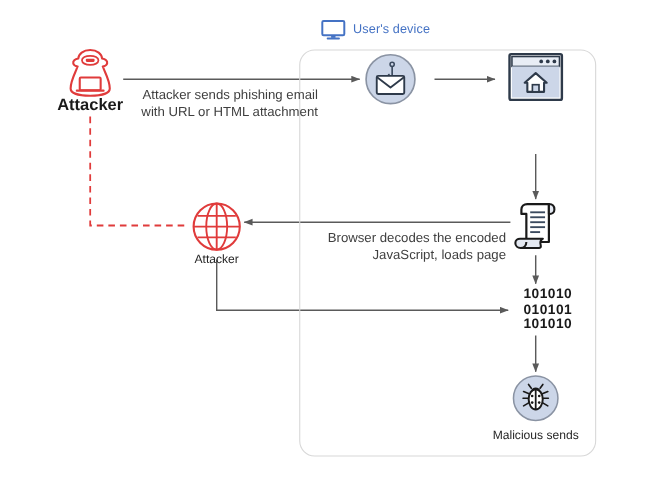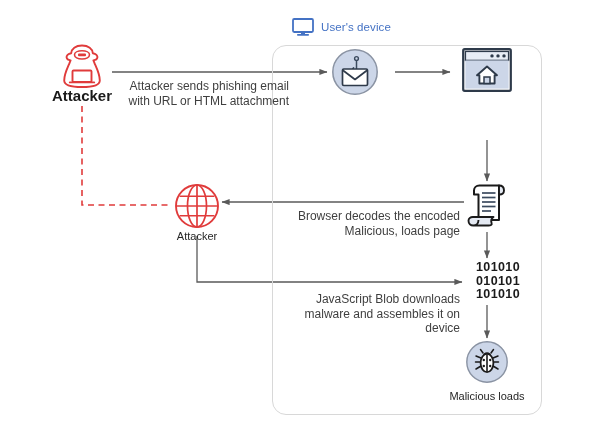--- a/index.html
+++ b/index.html
@@ -247,39 +247,36 @@
 
         <ellipse cx="22" cy="23" rx="6.4" ry="9.2" fill="#ffffff" stroke="#1a1a1a" stroke-width="1.8"></ellipse>
         <line x1="22" y1="14.4" x2="22" y2="31.8" stroke="#1a1a1a" stroke-width="1.6"></line>
         <circle cx="18.8" cy="20" r="1.2" fill="#1a1a1a"></circle>
         <circle cx="25.2" cy="20" r="1.2" fill="#1a1a1a"></circle>
         <circle cx="18.8" cy="26" r="1.2" fill="#1a1a1a"></circle>
         <circle cx="25.2" cy="26" r="1.2" fill="#1a1a1a"></circle>
       </svg>
     </span>
   </div>
-  <div class="abs node-label" style="left:437px; top:389px; width:100px;">Malicious loads</div>
+  <div class="abs node-label" style="left:437px; top:389px; width:100px;">Malicious sends</div>
 
   <div class="abs" style="left:173px; top:182px;">
     <span>
       <svg class="icon" width="48" height="48" viewBox="0 0 48 48">
         <circle cx="24" cy="24" r="21" fill="none" stroke="#e03b3b" stroke-width="1.9"></circle>
         <ellipse cx="24" cy="24" rx="9.5" ry="21" fill="none" stroke="#e03b3b" stroke-width="1.7"></ellipse>
         <line x1="24" y1="3" x2="24" y2="45" stroke="#e03b3b" stroke-width="1.7"></line>
         <line x1="3" y1="24" x2="45" y2="24" stroke="#e03b3b" stroke-width="1.7"></line>
         <path d="M6.6 14.2 L41.4 14.2" stroke="#e03b3b" stroke-width="1.6" fill="none"></path>
         <path d="M6.6 33.8 L41.4 33.8" stroke="#e03b3b" stroke-width="1.6" fill="none"></path>
       </svg>
     </span>
   </div>
   <div class="abs node-label" style="left:157px; top:229px; width:80px;">Attacker</div>
 
   <div class="abs edge-caption" style="left:114px; top:79px; width:175px;">Attacker sends phishing email
 with URL or HTML attachment</div>
 
   <div class="abs edge-caption" style="left:285px; top:209px; width:175px;">Browser decodes the encoded
-Malicious, loads page</div>
-
-  <div class="abs edge-caption" style="left:285px; top:292px; width:175px;">JavaScript Blob downloads
-malware and assembles it on
-device</div>
+JavaScript, loads page</div>
+
 
 </div>
 
 </body></html>

